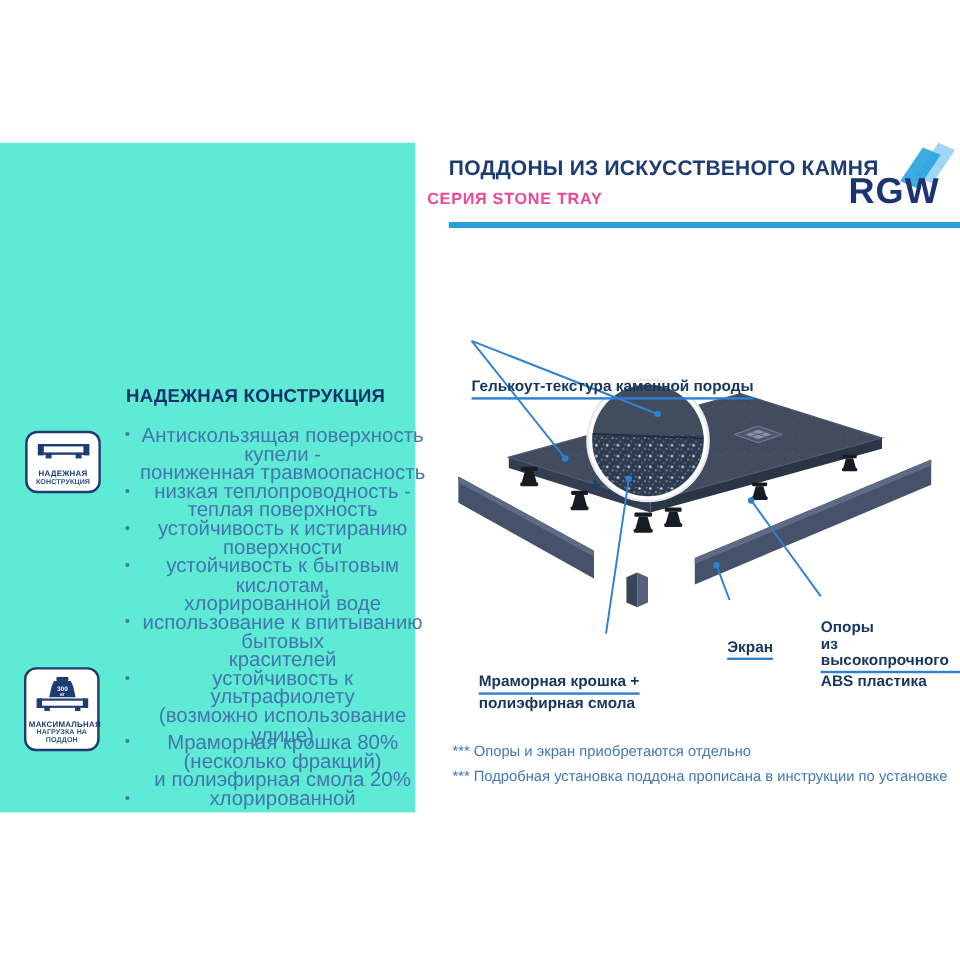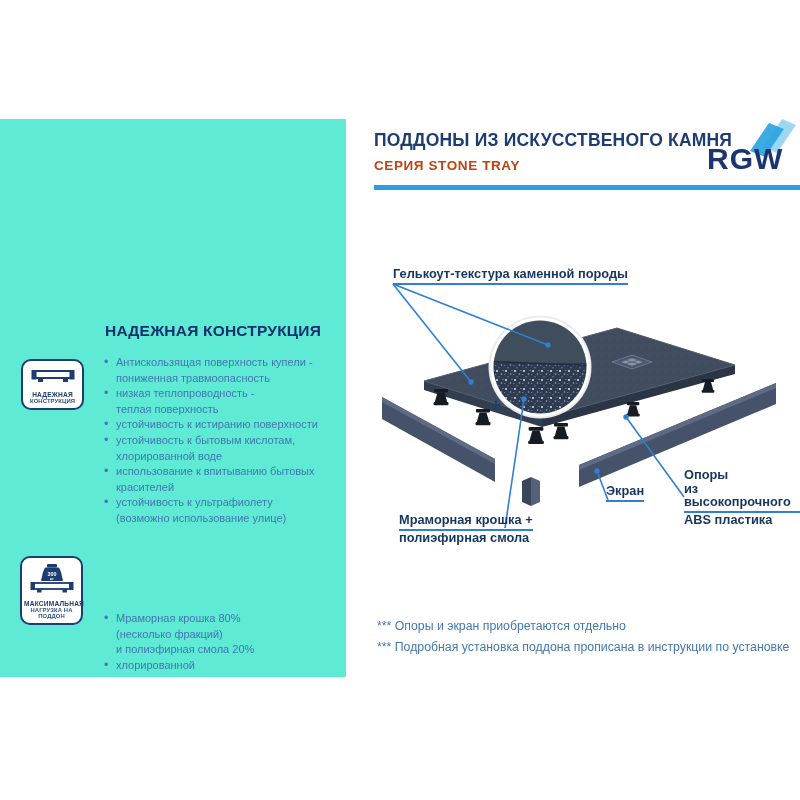--- a/index.html
+++ b/index.html
@@ -24,35 +24,35 @@
 
   #features-heading{
     left:105px;top:203px;font-size:15.5px;font-weight:bold;color:#14316b;letter-spacing:0.2px;
   }
   ul.feature-list{
     position:absolute;left:103px;margin:0;padding:0;list-style:none;width:252px;
   }
   #feature-list-1{top:236px;}
   #feature-list-2{top:444px;margin-top:48px;}
   ul.feature-list li{
-    position:relative;padding-left:13px;font-size:11px;line-height:15.6px;
-    color:#4376ae;white-space:pre-line;
+    position:relative;padding-left:13px;font-size:17px;line-height:15.6px;
+    color:#4376ae;white-space:pre-line;text-align:center;
   }
   ul.feature-list li::before{
     content:"\2022";position:absolute;left:1px;top:0;color:#4376ae;font-size:12.5px;
   }
 
   
   #page-title{left:374px;top:130px;font-size:17.5px;font-weight:bold;color:#1d3c71;letter-spacing:0.2px;}
-  #page-subtitle{left:374px;top:158px;font-size:13.5px;font-weight:bold;color:#c2410c;letter-spacing:0.6px;}
+  #page-subtitle{left:356px;top:158px;font-size:13.5px;font-weight:bold;color:#ec4899;letter-spacing:0.6px;}
   #header-rule{left:374px;top:185px;width:426px;height:5px;background:#2b9fdb;}
   #brand-logo{left:705px;top:116px;width:95px;height:60px;}
 
   
-  .lbl{position:absolute;font-weight:bold;font-size:12.8px;color:#16365f;line-height:13.5px;}
+  .lbl{position:absolute;font-weight:bold;font-size:12.8px;color:#16365f;line-height:13.5px;margin-top:48px;}
   .lbl .u{border-bottom:2px solid #2f7fd2;padding-bottom:2px;display:inline-block;}
   #lbl-gelcoat{left:393px;top:267px;}
   #lbl-marble{left:399px;top:513px;line-height:14px;}
   #lbl-screen{left:606px;top:484px;}
   #lbl-supports{left:684px;top:468px;}
   #zoom-plus{left:491px;top:395px;font-size:17px;font-weight:bold;color:#1d3c71;}
 
   .footnote{position:absolute;left:377px;font-size:12.3px;color:#4478b0;}
   #footnote-1{top:619px;}
   #footnote-2{top:640px;}

